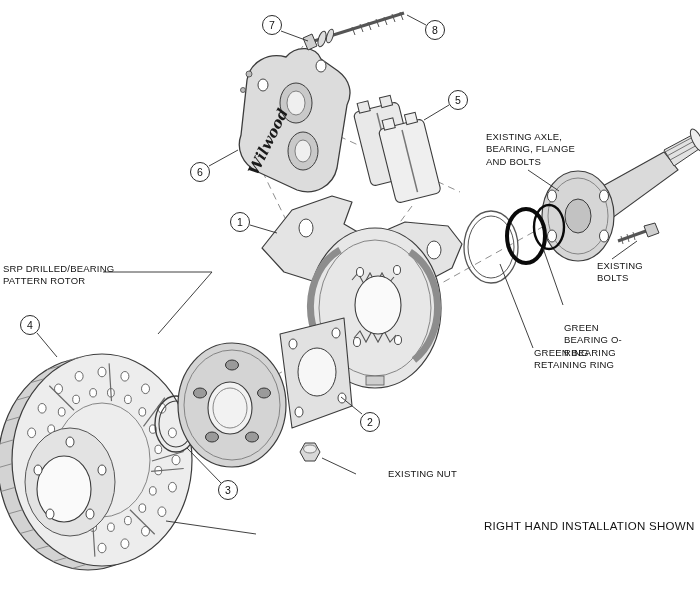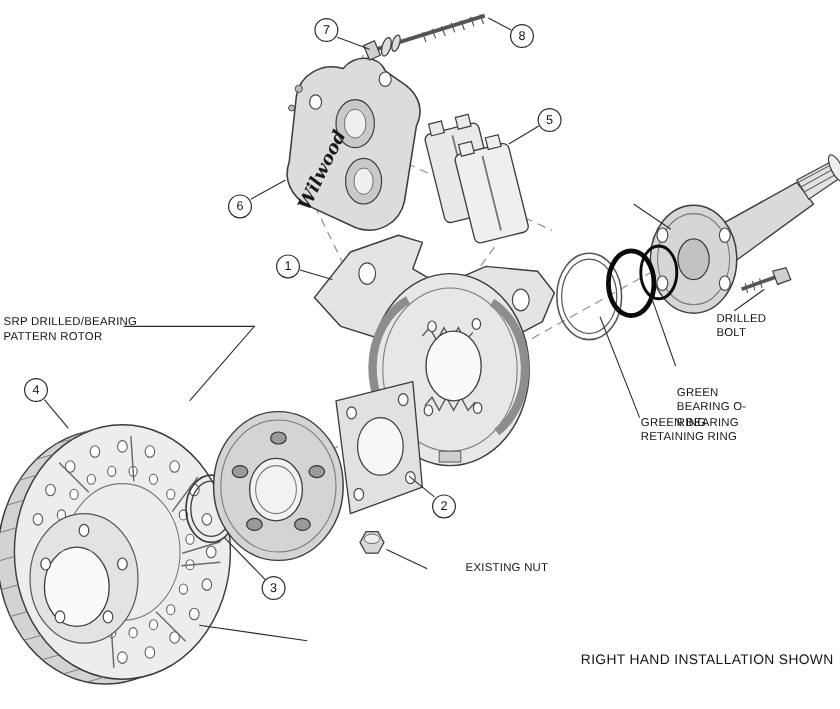--- a/index.html
+++ b/index.html
@@ -295,20 +295,21 @@
       <span>6</span>
     </div>
 <div class="balloon" style="left:262px;top:15px">
       <span>7</span>
     </div>
 <div class="balloon" style="left:425px;top:20px">
       <span>8</span>
     </div>
 
 <div class="lbl" style="left:3px;top:263px;width:112px">SRP DRILLED/BEARING PATTERN ROTOR</div>
-<div class="lbl" style="left:597px;top:260px;width:55px">DRILLED BOLT</div>
+<div class="lbl" style="left:486px;top:131px;width:96px">EXISTING AXLE, BEARING, FLANGE AND BOLTS</div>
+<div class="lbl" style="left:597px;top:260px;width:55px">EXISTING BOLTS</div>
 <div class="lbl" style="left:564px;top:322px;width:80px">GREEN BEARING O-RING</div>
 <div class="lbl" style="left:534px;top:347px;width:82px">GREEN BEARING RETAINING RING</div>
 <div class="lbl nowrap" style="left:360px;top:468px">EXISTING NUT</div>
 
-<div class="footer-note" style="left:484px;top:544px">RIGHT HAND INSTALLATION SHOWN</div>
+<div class="footer-note" style="left:484px;top:520px">RIGHT HAND INSTALLATION SHOWN</div>
 
 </div>
 
 </body></html>

